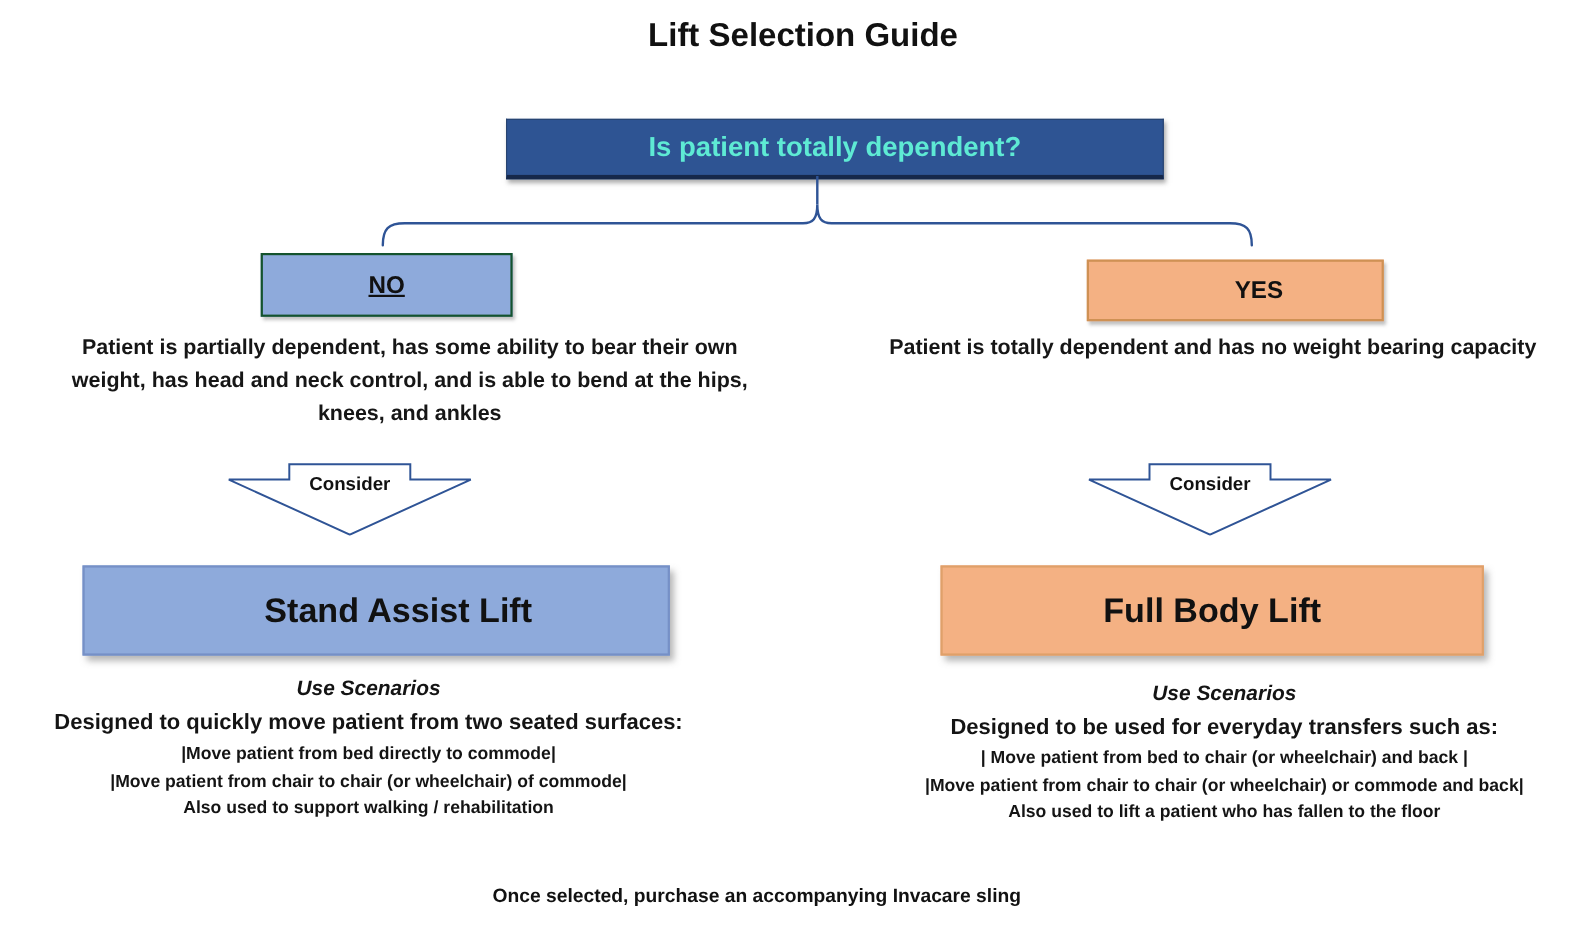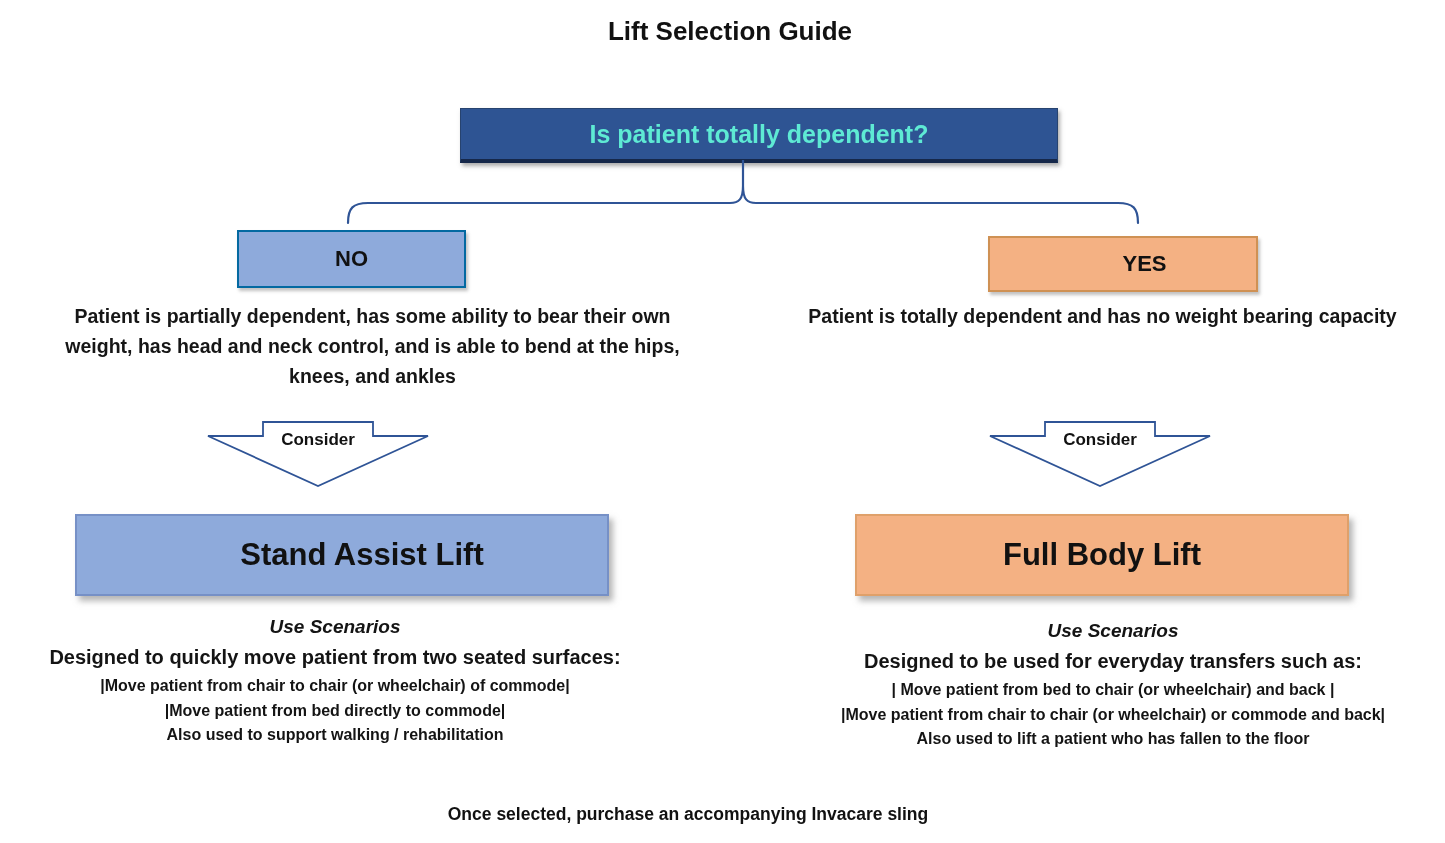--- a/index.html
+++ b/index.html
@@ -16,21 +16,21 @@
     color: #141414;
     overflow: hidden;
   }
   .title {
     position: absolute;
     left: 15px;
     top: 16px;
     width: 1430px;
     margin: 0;
     text-align: center;
-    font-size: 26px;
+    font-size: 30px;
     font-weight: bold;
     color: #111111;
   }
   .question-box {
     position: absolute;
     left: 460px;
     top: 108px;
     width: 596px;
     height: 50px;
     background: #2E5493;
@@ -59,22 +59,23 @@
     font-size: 22px;
     font-weight: bold;
     color: #111111;
   }
   .answer-box.no {
     left: 237px;
     top: 230px;
     width: 225px;
     height: 54px;
     background: #8EAADB;
-    border: 2px solid #0369a1;
+    border: 2px solid #14532d;
     box-shadow: 2px 3px 3px rgba(120, 120, 120, 0.45);
+    text-decoration: underline;
   }
   .answer-box.yes {
     left: 988px;
     top: 236px;
     width: 223px;
     height: 52px;
     background: #F4B183;
     border: 2px solid #cf9154;
     box-shadow: 2px 3px 3px rgba(120, 120, 120, 0.45);
     padding-left: 43px;
@@ -221,22 +222,22 @@
     <span>Stand Assist Lift</span>
   </div>
 
   <div class="result-box orange">
     <span>Full Body Lift</span>
   </div>
 
   <div class="scenarios left">
     <div class="scen-title">Use Scenarios</div>
     <div class="scen-heading">Designed to quickly move patient from two seated surfaces:</div>
+    <div class="scen-item">|Move patient from bed directly to commode|</div>
     <div class="scen-item">|Move patient from chair to chair (or wheelchair) of commode|</div>
-    <div class="scen-item">|Move patient from bed directly to commode|</div>
     <div class="scen-item">Also used to support walking / rehabilitation</div>
   </div>
 
   <div class="scenarios right">
     <div class="scen-title">Use Scenarios</div>
     <div class="scen-heading">Designed to be used for everyday transfers such as:</div>
     <div class="scen-item">| Move patient from bed to chair (or wheelchair) and back |</div>
     <div class="scen-item">|Move patient from chair to chair (or wheelchair) or commode and back|</div>
     <div class="scen-item">Also used to lift a patient who has fallen to the floor</div>
   </div>

